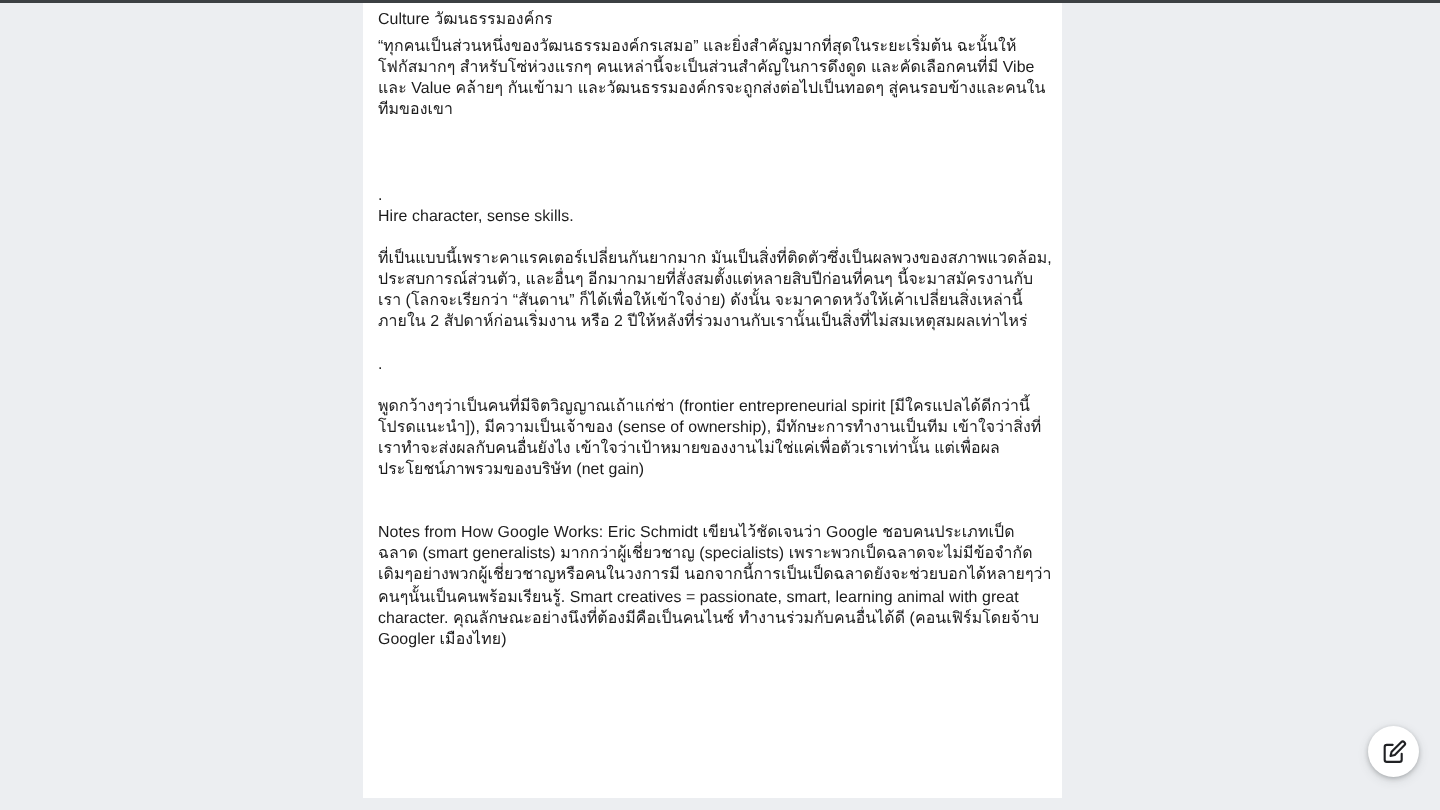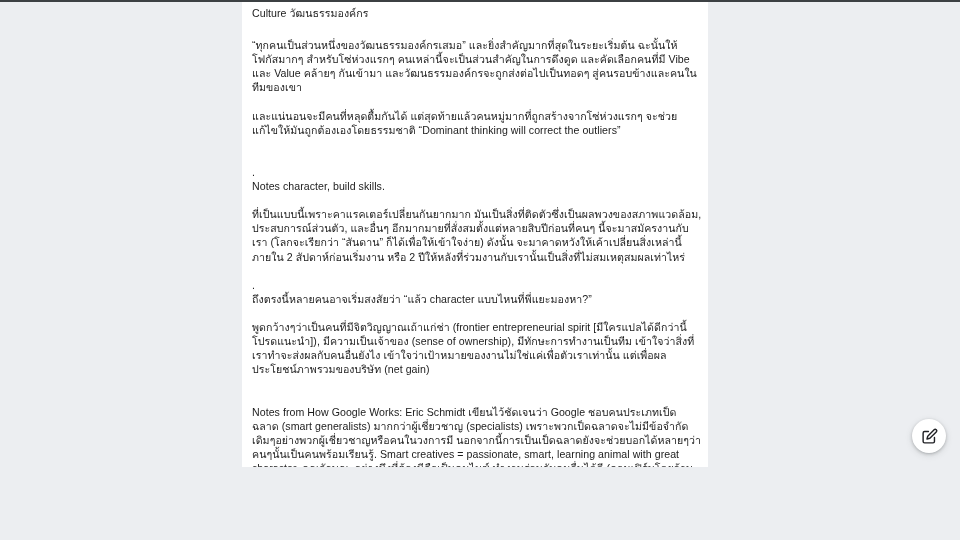--- a/index.html
+++ b/index.html
@@ -12,21 +12,21 @@
   }
   body {
     background: #eceef1;
     font-family: "Liberation Sans", "DejaVu Sans", sans-serif;
     color: #202124;
   }
 
   #app {
     position: relative;
     width: 960px;
-    height: 467px;
+    height: 532px;
     background: #eceef1;
     overflow: hidden;
   }
 
   
   #top-rule {
     position: absolute;
     top: 0; left: 0;
     width: 960px;
     height: 2px;
@@ -52,21 +52,21 @@
     letter-spacing: 0.005em;
     text-align: left;
     word-wrap: break-word;
   }
 
   .para {
     margin: 0 0 0 0;
     white-space: normal;
   }
   .para + .para {
-    margin-top: 18px;
+    margin-top: 4px;
   }
   .spacer {
     height: 14.1px;
   }
   .tiny-dot {
     height: 14.1px;
     font-size: 10.6px;
     line-height: 14.1px;
   }
 
@@ -110,30 +110,28 @@
   <div id="gutter-right" class="gutter"></div>
 
   <div id="top-rule"></div>
 
   <div id="page-sheet">
     <div id="doc-body">
 
       <div class="para">Culture วัฒนธรรมองค์กร</div>
       <div class="para">“ทุกคนเป็นส่วนหนึ่งของวัฒนธรรมองค์กรเสมอ” และยิ่งสำคัญมากที่สุดในระยะเริ่มต้น ฉะนั้นให้โฟกัสมากๆ สำหรับโซ่ห่วงแรกๆ คนเหล่านี้จะเป็นส่วนสำคัญในการดึงดูด และคัดเลือกคนที่มี Vibe และ Value คล้ายๆ กันเข้ามา และวัฒนธรรมองค์กรจะถูกส่งต่อไปเป็นทอดๆ สู่คนรอบข้างและคนในทีมของเขา</div>
       <div class="spacer"></div>
-      <div class="para">และแน่นอนจะมีคนที่หลุดตื้มกันได้ แต่สุดท้ายแล้วคนหมู่มากที่ถูกสร้างจากโซ่ห่วงแรกๆ จะช่วยแก้ไขให้มันถูกต้องเองโดยธรรมชาติ “Dominant thinking will correct the outliers”</div>
       <div class="spacer"></div>
       <div class="spacer"></div>
       <div class="tiny-dot">.</div>
-      <div class="para">Notes character, build skills.</div>
+      <div class="para">Hire character, sense skills.</div>
       <div class="spacer"></div>
       <div class="para">ที่เป็นแบบนี้เพราะคาแรคเตอร์เปลี่ยนกันยากมาก มันเป็นสิ่งที่ติดตัวซึ่งเป็นผลพวงของสภาพแวดล้อม, ประสบการณ์ส่วนตัว, และอื่นๆ อีกมากมายที่สั่งสมตั้งแต่หลายสิบปีก่อนที่คนๆ นี้จะมาสมัครงานกับเรา (โลกจะเรียกว่า “สันดาน” ก็ได้เพื่อให้เข้าใจง่าย) ดังนั้น จะมาคาดหวังให้เค้าเปลี่ยนสิ่งเหล่านี้ภายใน 2 สัปดาห์ก่อนเริ่มงาน หรือ 2 ปีให้หลังที่ร่วมงานกับเรานั้นเป็นสิ่งที่ไม่สมเหตุสมผลเท่าไหร่</div>
       <div class="spacer"></div>
       <div class="tiny-dot">.</div>
-      <div class="para">ถึงตรงนี้หลายคนอาจเริ่มสงสัยว่า “แล้ว character แบบไหนที่พี่แยะมองหา?”</div>
       <div class="spacer"></div>
       <div class="para">พูดกว้างๆว่าเป็นคนที่มีจิตวิญญาณเถ้าแก่ช่า (frontier entrepreneurial spirit [มีใครแปลได้ดีกว่านี้โปรดแนะนำ]), มีความเป็นเจ้าของ (sense of ownership), มีทักษะการทำงานเป็นทีม เข้าใจว่าสิ่งที่เราทำจะส่งผลกับคนอื่นยังไง เข้าใจว่าเป้าหมายของงานไม่ใช่แค่เพื่อตัวเราเท่านั้น แต่เพื่อผลประโยชน์ภาพรวมของบริษัท (net gain)</div>
       <div class="spacer"></div>
       <div class="spacer"></div>
       <div class="para">Notes from How Google Works: Eric Schmidt เขียนไว้ชัดเจนว่า Google ชอบคนประเภทเป็ดฉลาด (smart generalists) มากกว่าผู้เชี่ยวชาญ (specialists) เพราะพวกเป็ดฉลาดจะไม่มีข้อจำกัดเดิมๆอย่างพวกผู้เชี่ยวชาญหรือคนในวงการมี นอกจากนี้การเป็นเป็ดฉลาดยังจะช่วยบอกได้หลายๆว่าคนๆนั้นเป็นคนพร้อมเรียนรู้. Smart creatives = passionate, smart, learning animal with great character. คุณลักษณะอย่างนึงที่ต้องมีคือเป็นคนไนซ์ ทำงานร่วมกับคนอื่นได้ดี (คอนเฟิร์มโดยจ้าบ Googler เมืองไทย)</div>
 
     </div>
   </div>
 
   <button id="compose-fab" title="Compose">

